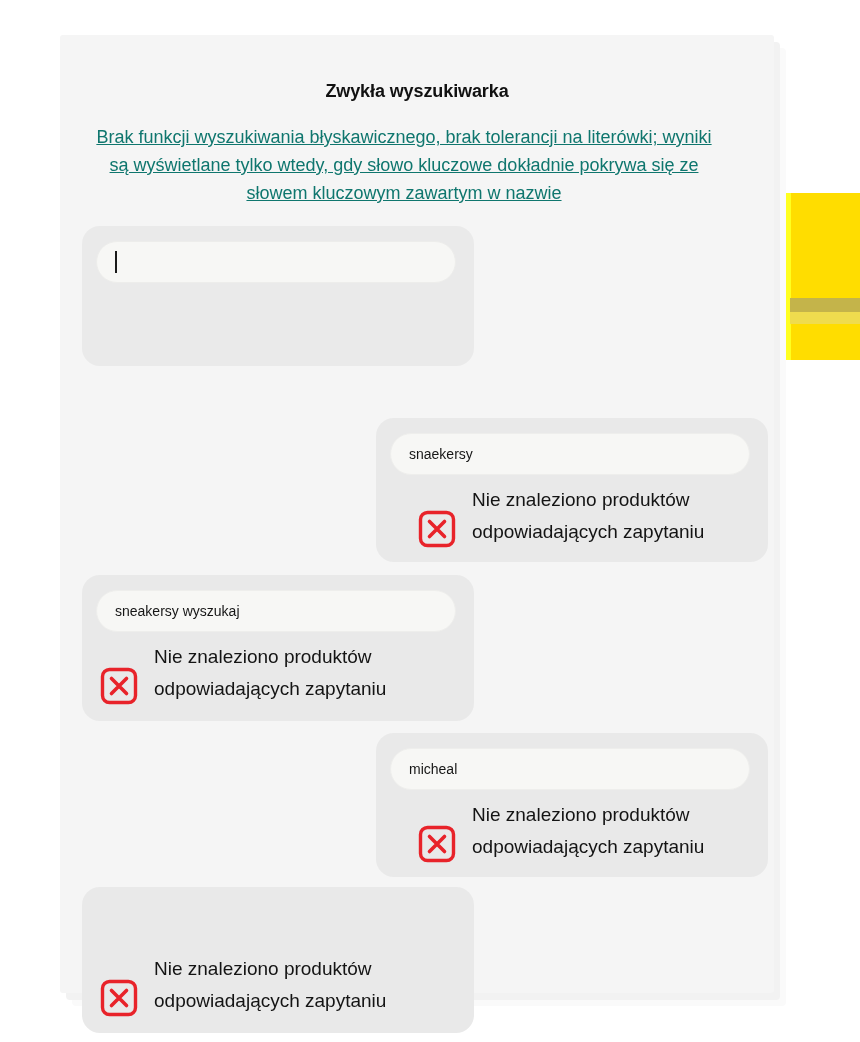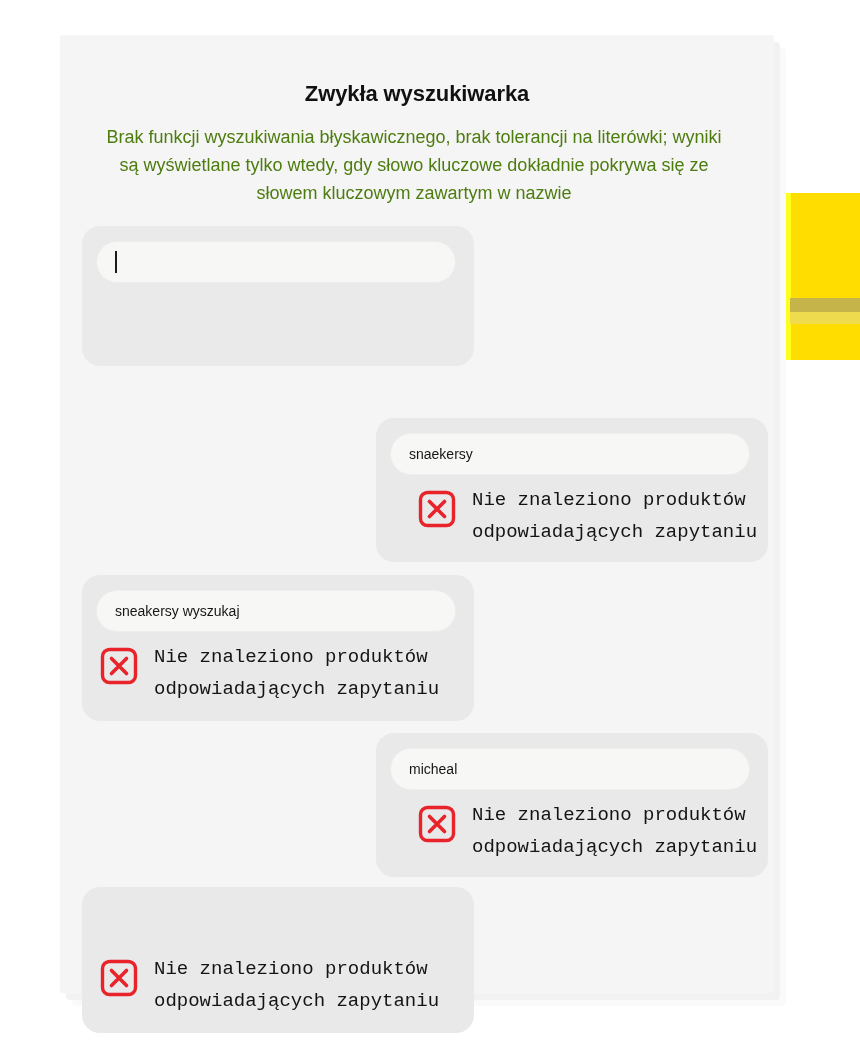--- a/index.html
+++ b/index.html
@@ -86,34 +86,35 @@
     z-index: 4;
   }
 
   
   .page-title {
     position: absolute;
     left: 0;
     top: 46px;
     width: 100%;
     text-align: center;
-    font-size: 22px;
+    font-size: 18px;
     font-weight: bold;
     color: #111111;
     letter-spacing: -0.1px;
   }
   .page-subtitle {
     position: absolute;
-    left: 42px;
+    left: 32px;
     top: 88px;
     width: 624px;
     text-align: center;
     font-size: 18px;
     line-height: 28px;
-    color: #4d7c0f;
+    color: #0f766e;
+    text-decoration: underline;
   }
 
   
   .search-card {
     position: absolute;
     left: 22px;
     top: 191px;
     width: 392px;
     height: 140px;
     background: #eaeaea;
@@ -169,23 +170,22 @@
     color: #161616;
     white-space: nowrap;
     overflow: hidden;
   }
 
   .result-row {
     position: absolute;
     left: 18px;
     top: 70px;
     display: flex;
-    align-items: flex-start;
+    align-items: flex-end;
     gap: 16px;
-    font-family: Liberation Mono, monospace;
   }
   .result-row.indent { left: 42px; }
 
   .err-icon {
     flex: 0 0 auto;
     width: 38px;
     height: 38px;
     margin-top: 2px;
   }
   .err-text {

